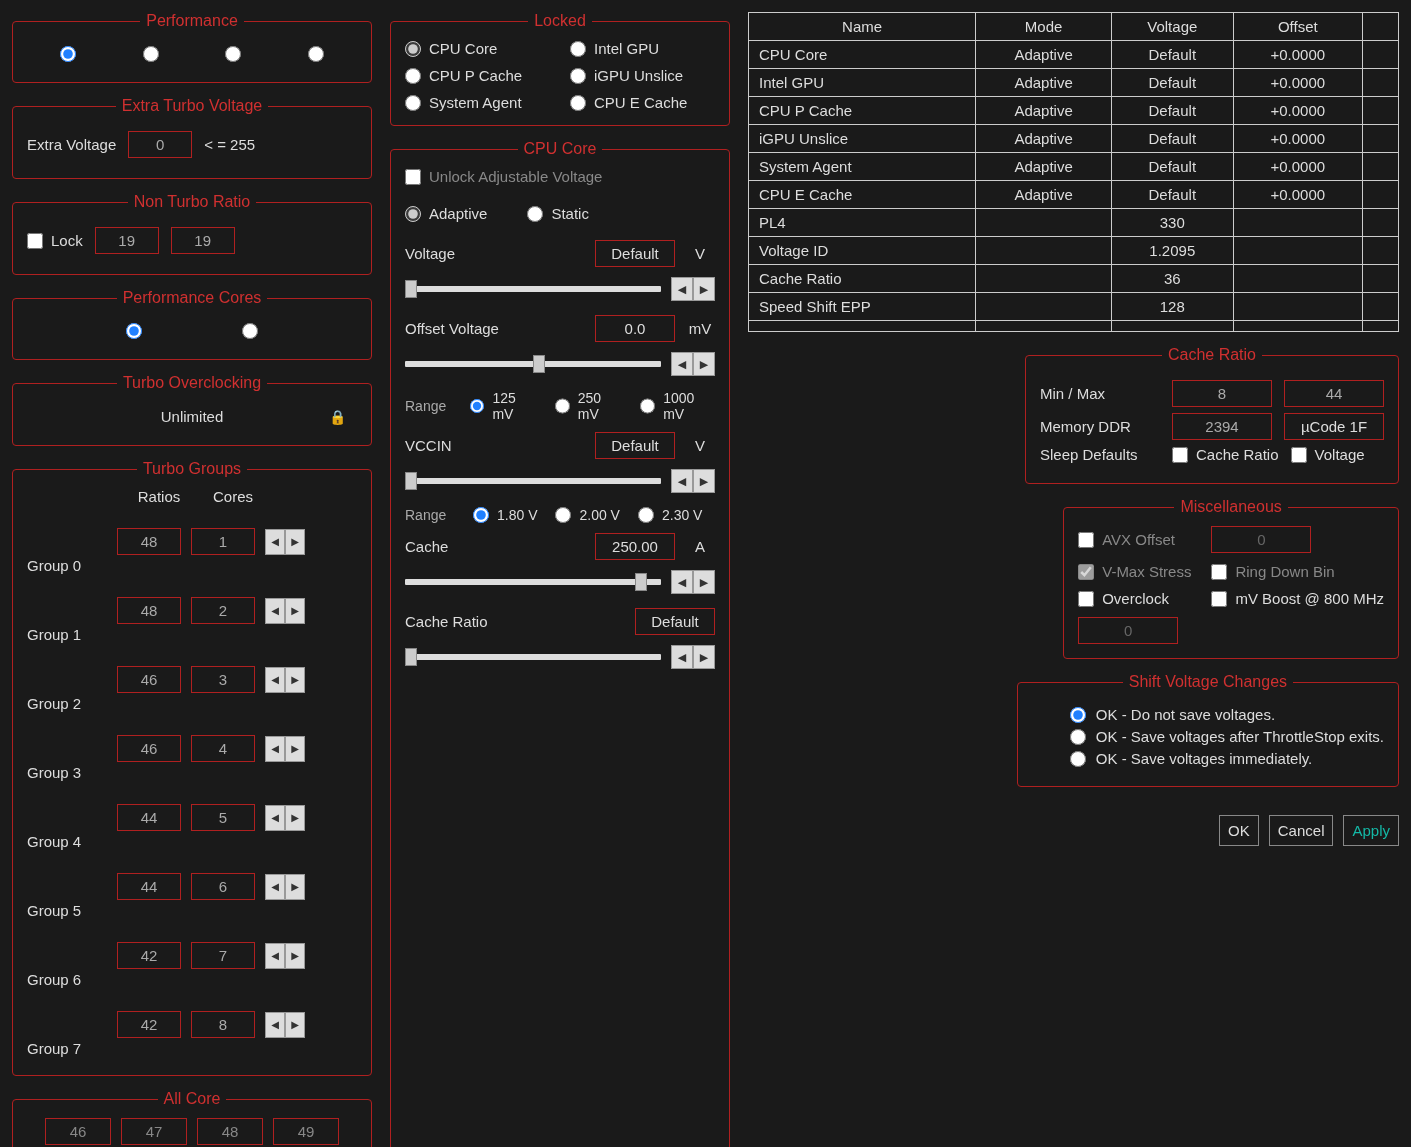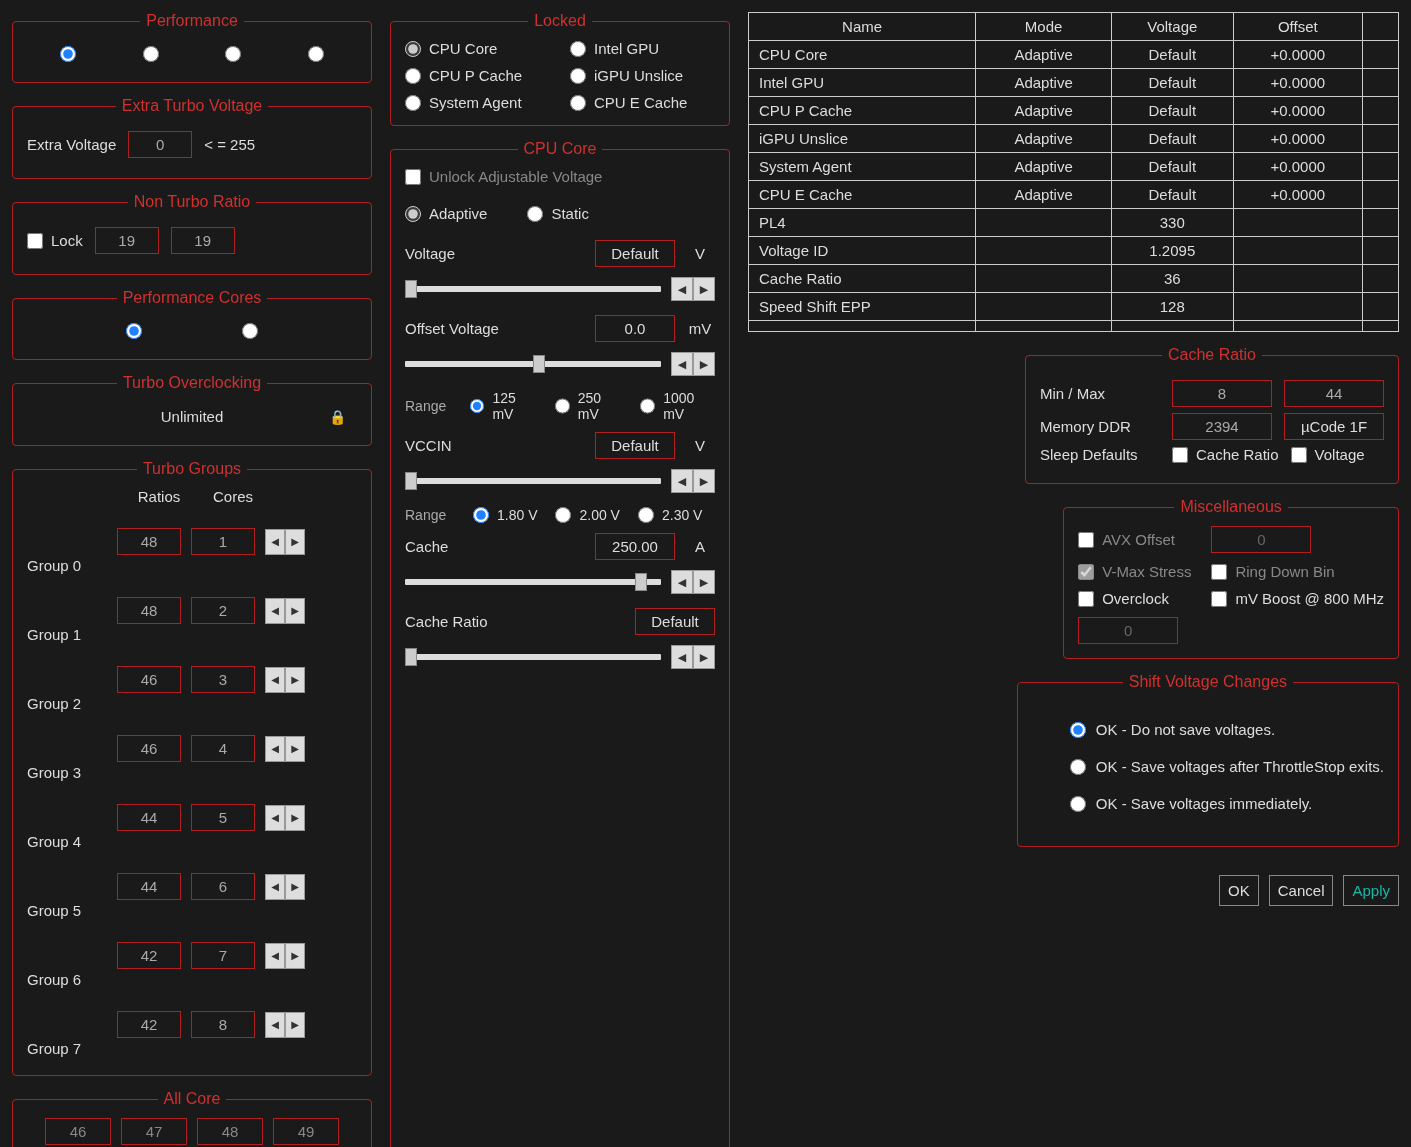--- a/index.html
+++ b/index.html
@@ -90,21 +90,21 @@
   th, td { border: 1px solid #ccc; padding: 5px 10px; text-align: left; }
   th { font-weight: normal; text-align: center; }
   td.center { text-align: center; }
   
   .btn {
     background: #1a1a1a; border: 1px solid #888; color: #ddd;
     padding: 6px 8px; cursor: pointer; font-size: 15px;
   }
   .btn.dim { color: #14b8a6; }
   .misc-grid { display: grid; grid-template-columns: 1fr auto; gap: 10px 20px; align-items: center; }
-  .save-opts label { display: flex; align-items: center; gap: 10px; margin: 20px 0; padding-left: 38px; }
+  .save-opts label { display: flex; align-items: center; gap: 10px; margin: 5px 0; padding-left: 38px; }
   .lock-icon { font-size: 14px; color: #e8b030; }
   .dimtxt { color: #888; }
   .col3-bottom { display:flex; gap:10px; margin-top:14px;}
   .col3-bottom .btn { flex:1; text-align:center;}
 </style>
 </head>
 <body>
 
 <div class="cols">
 

